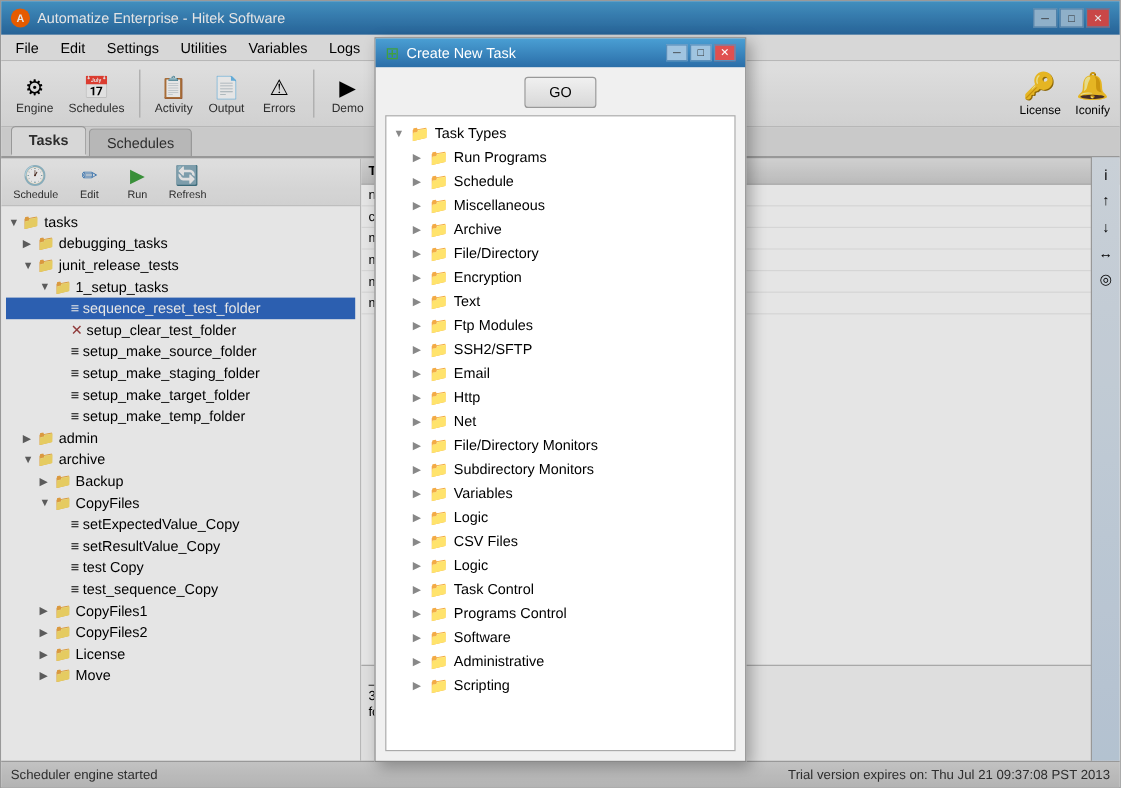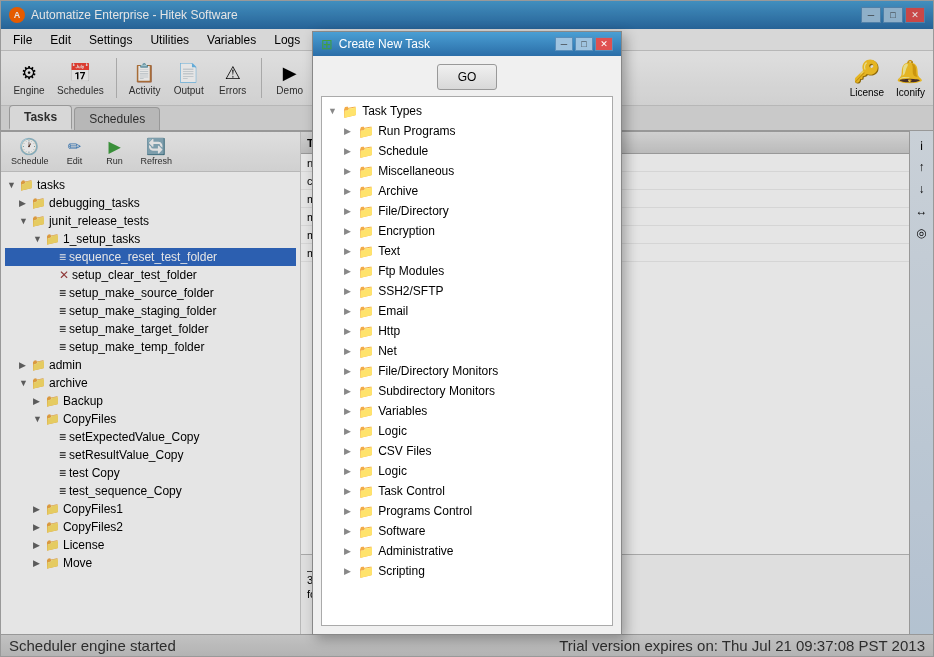--- a/index.html
+++ b/index.html
@@ -301,21 +301,21 @@
     }
 
     
     .status-bar {
       background: linear-gradient(to bottom, #d8d8d8, #c8c8c8);
       border-top: 1px solid #aaa;
       height: 22px;
       display: flex;
       align-items: center;
       padding: 3px 8px;
-      font-size: 15px;
+      font-size: 11px;
       color: #333;
       justify-content: space-between;
     }
 
     
     .info-panel {
       height: 80px;
       border-top: 1px solid #bbb;
       background: #f8f8f8;
       padding: 4px 6px;

